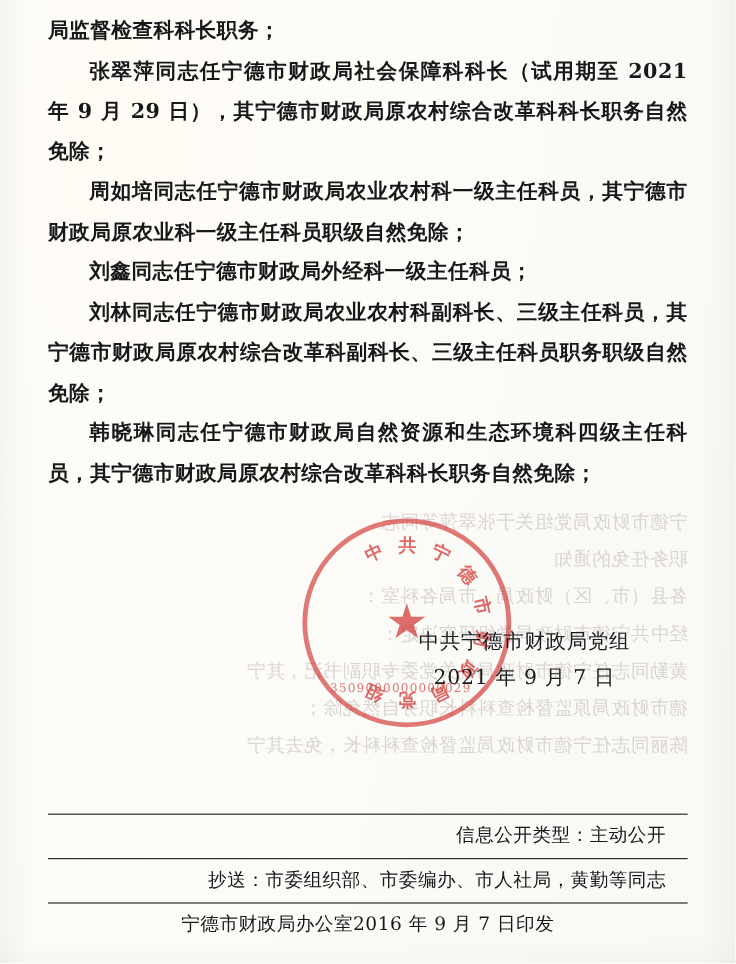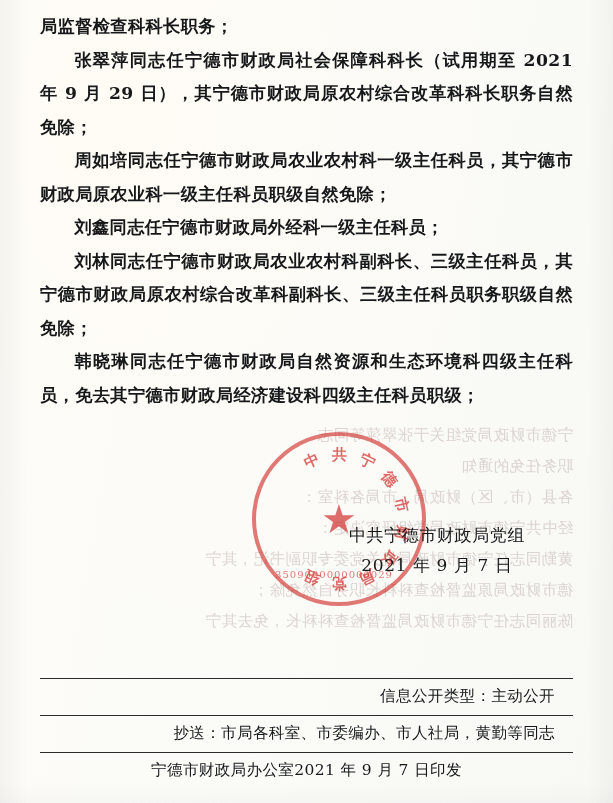--- a/index.html
+++ b/index.html
@@ -178,21 +178,21 @@
     <div>德市财政局原监督检查科科长职务自然免除；</div>
     <div>陈丽同志任宁德市财政局监督检查科科长，免去其宁</div>
   </div>
 
   <div class="body-text">
     <p class="para no-indent">局监督检查科科长职务；</p>
     <p class="para">张翠萍同志任宁德市财政局社会保障科科长（试用期至 2021 年 9 月 29 日），其宁德市财政局原农村综合改革科科长职务自然免除；</p>
     <p class="para">周如培同志任宁德市财政局农业农村科一级主任科员，其宁德市财政局原农业科一级主任科员职级自然免除；</p>
     <p class="para">刘鑫同志任宁德市财政局外经科一级主任科员；</p>
     <p class="para">刘林同志任宁德市财政局农业农村科副科长、三级主任科员，其宁德市财政局原农村综合改革科副科长、三级主任科员职务职级自然免除；</p>
-    <p class="para">韩晓琳同志任宁德市财政局自然资源和生态环境科四级主任科员，免去其宁德市财政局经济建设科四级主任科员职级；</p>
+    <p class="para">韩晓琳同志任宁德市财政局自然资源和生态环境科四级主任科员，其宁德市财政局原农村综合改革科科长职务自然免除；</p>
   </div>
 
   <div class="seal">
     <div class="seal-inner">
       <div class="seal-arc-text" id="seal-arc">
           <span style="transform: rotate(-115deg) translate(64px, 0px) rotate(90deg) translate(-50%, -50%);">中</span>
           <span style="transform: rotate(-89.4444deg) translate(64px, 0px) rotate(90deg) translate(-50%, -50%);">共</span>
           <span style="transform: rotate(-63.8889deg) translate(64px, 0px) rotate(90deg) translate(-50%, -50%);">宁</span>
           <span style="transform: rotate(-38.3333deg) translate(64px, 0px) rotate(90deg) translate(-50%, -50%);">德</span>
           <span style="transform: rotate(-12.7778deg) translate(64px, 0px) rotate(90deg) translate(-50%, -50%);">市</span>
@@ -213,22 +213,22 @@
   </div>
 
   <div class="footer">
     <hr class="rule">
     <div class="footer-row single">
       <span class="footer-left">信息公开类型：主动公开</span>
     </div>
     <hr class="rule">
     <div class="footer-row single">
       <span class="footer-left">抄送：</span>
-      <span class="footer-left">市局各科室、市委编办、市人社局，黄勤等同志</span>
+      <span class="footer-left">市委组织部、市委编办、市人社局，黄勤等同志</span>
     </div>
     <hr class="rule">
     <div class="footer-row">
       <span class="footer-left">宁德市财政局办公室</span>
-      <span class="footer-right">2021 年 9 月 7 日印发</span>
+      <span class="footer-right">2016 年 9 月 7 日印发</span>
     </div>
   </div>
 
 </div>
 
 </body></html>

